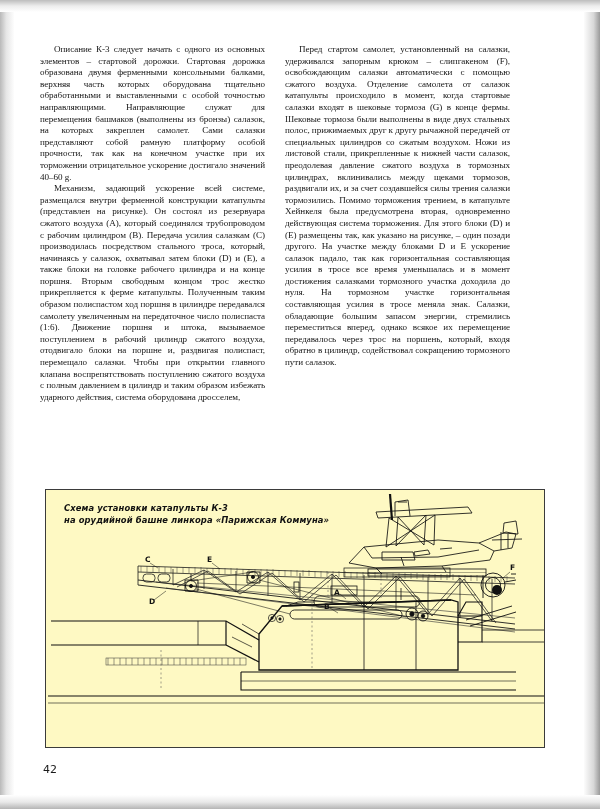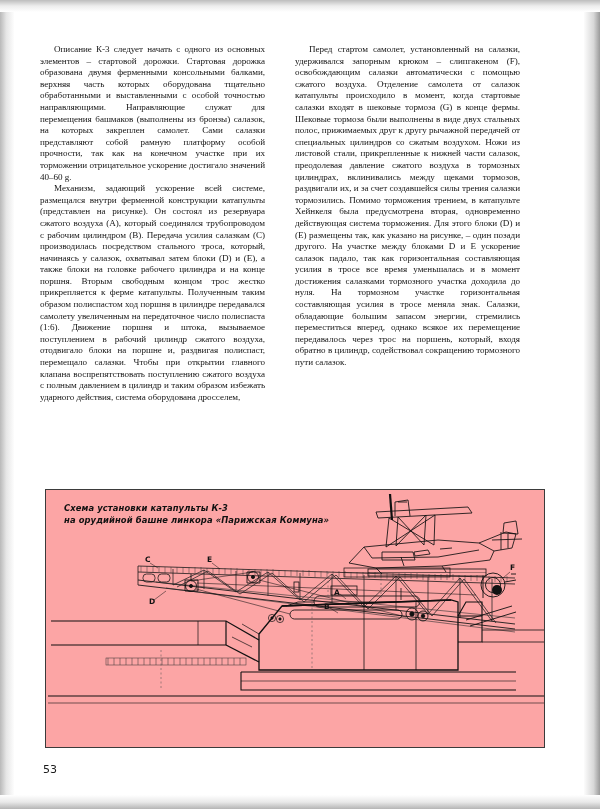--- a/index.html
+++ b/index.html
@@ -50,21 +50,21 @@
     background: linear-gradient(to top, #b5b5b5 0%, #e9e9e9 50%, #ffffff 100%);
     pointer-events: none;
   }
 
   .columns {
     position: absolute;
     left: 40px;
     top: 44px;
     width: 528px;
     display: flex;
-    gap: 30px;
+    gap: 20px;
   }
   .col {
     width: 225px;
   }
   .col p {
     margin: 0;
     font-size: 9.1px;
     line-height: 11.6px;
     text-align: justify;
     text-align-last: left;
@@ -80,21 +80,21 @@
   }
 
   
   .figure {
     position: absolute;
     left: 45px;
     top: 489px;
     width: 500px;
     height: 259px;
     border: 1.4px solid #3b3b3b;
-    background: #fca5a5;
+    background: #fef9c3;
     box-sizing: border-box;
     overflow: hidden;
   }
   .fig-caption {
     position: absolute;
     left: 18px;
     top: 13px;
     font-family: "DejaVu Sans", "Liberation Sans", sans-serif;
     font-weight: bold;
     font-style: italic;
@@ -469,19 +469,19 @@
         <path d="M412 126 L420 112 L436 112 L436 126"></path>
       </g>
 
       <g stroke="#111" fill="none" stroke-width="0.8">
         <path d="M436 140 L498 140"></path>
         <path d="M436 152 L498 152"></path>
       </g>
     </svg>
   </div>
 
-  <div class="page-number">53</div>
+  <div class="page-number">42</div>
 
   <div class="page-shade-left"></div>
   <div class="page-shade-right"></div>
   <div class="page-shade-top"></div>
   <div class="page-shade-bottom"></div>
 </div>
 
 </body></html>

